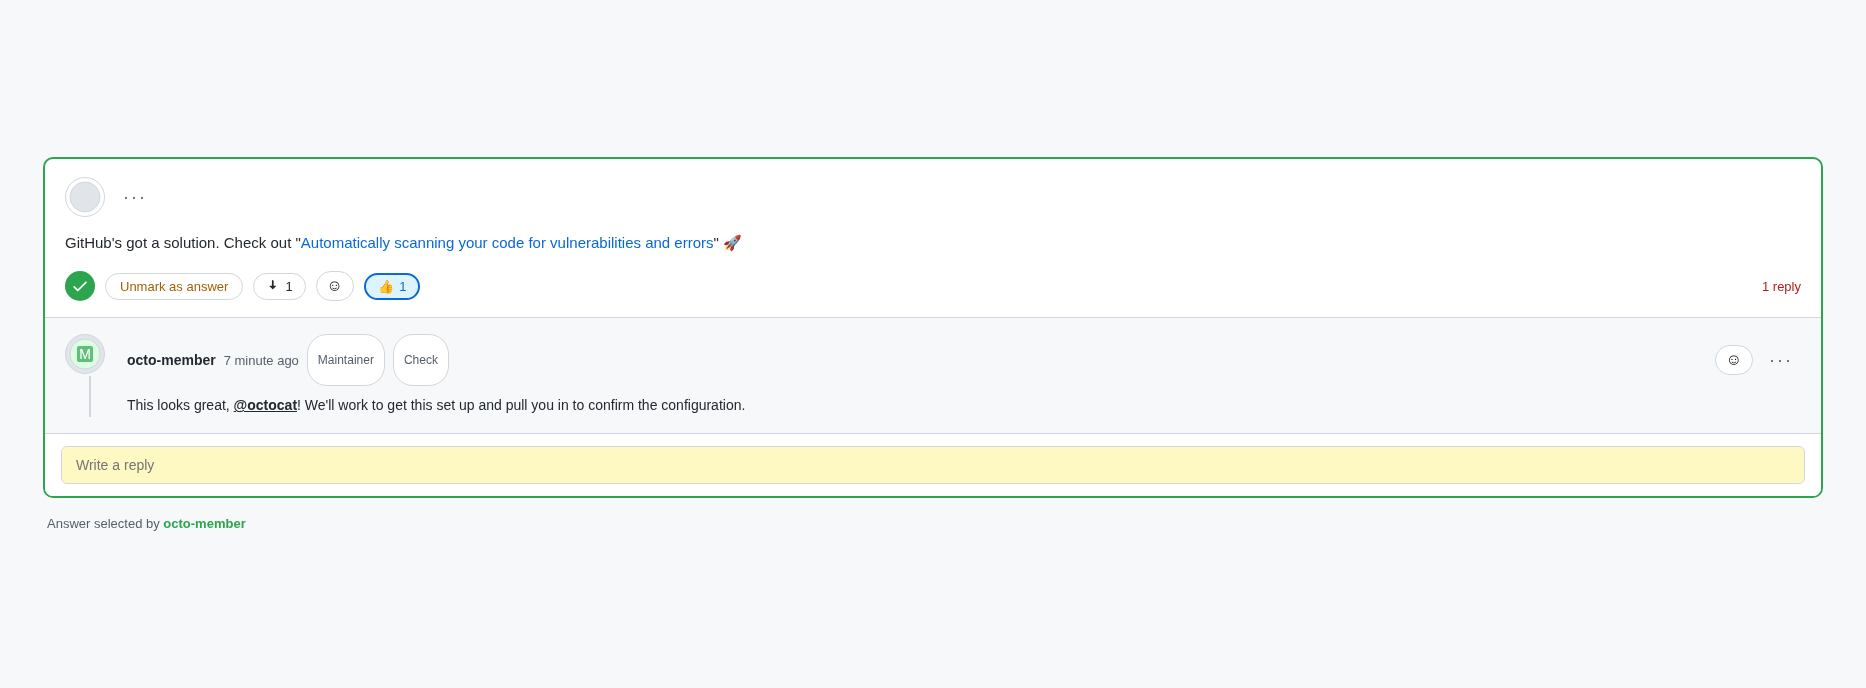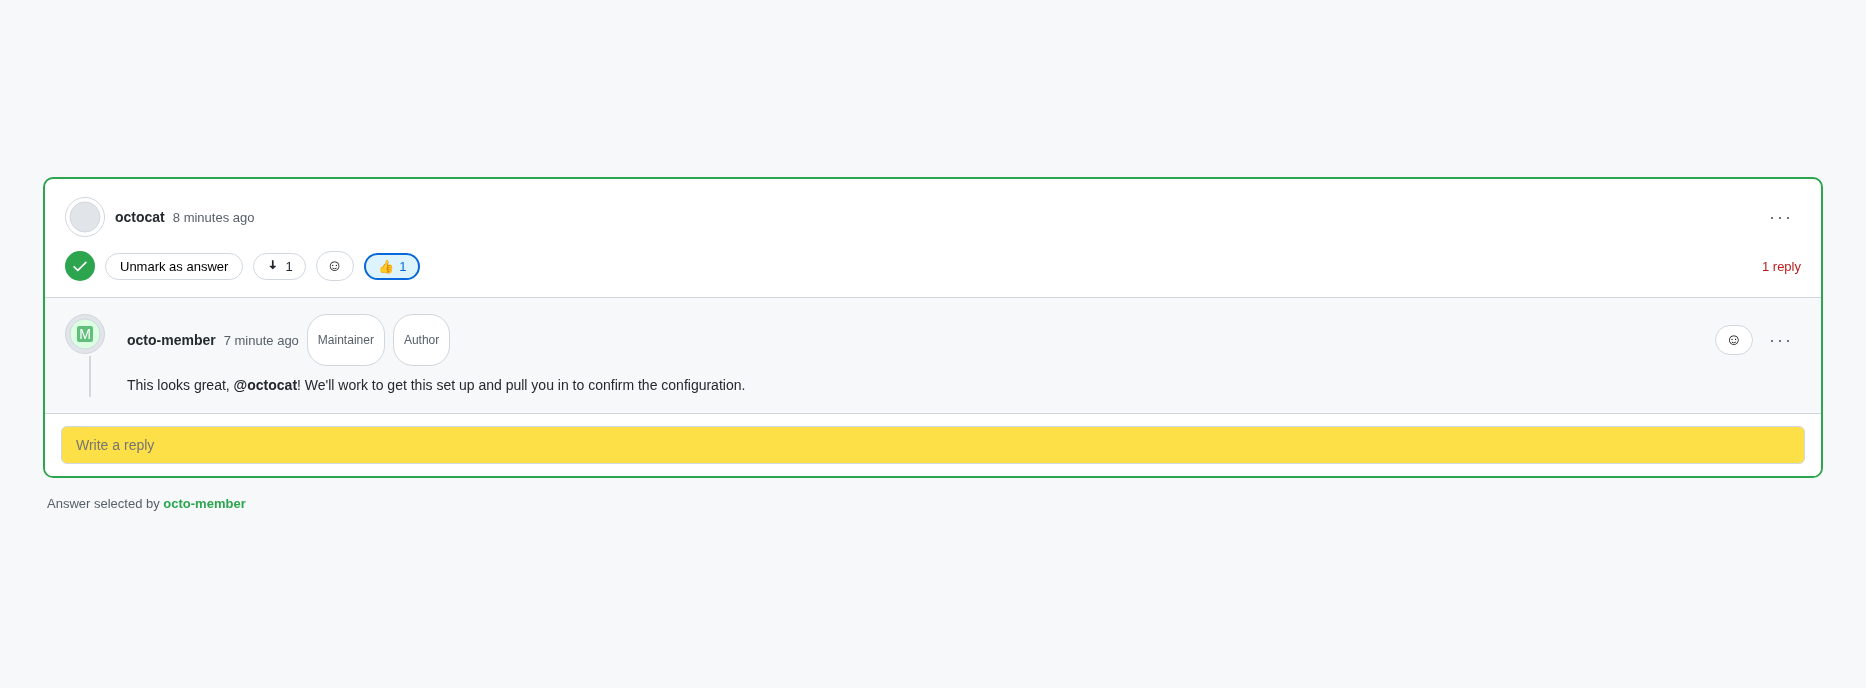--- a/index.html
+++ b/index.html
@@ -107,21 +107,21 @@
     }
     .check-circle svg {
       width: 18px;
       height: 18px;
     }
     .btn-outline {
       border: 1px solid #d0d7de;
       border-radius: 20px;
       padding: 5px 14px;
       font-size: 13px;
-      color: #000000;
+      color: #a16207;
       background: #fff;
       cursor: pointer;
       display: flex;
       align-items: center;
       gap: 6px;
       white-space: nowrap;
     }
     .btn-upvote {
       border: 1px solid #d0d7de;
       border-radius: 20px;
@@ -209,36 +209,37 @@
       align-items: center;
       gap: 8px;
     }
     .reply-body {
       font-size: 14px;
       color: #24292f;
       line-height: 1.6;
     }
     .reply-body strong {
       font-weight: 600;
+      text-decoration: underline;
     }
 
     
     .write-reply-section {
       padding: 12px 16px;
       border-top: 1px solid #d0d7de;
       background: #fff;
     }
     .write-reply-input {
       width: 100%;
       border: 1px solid #d0d7de;
       border-radius: 6px;
       padding: 10px 14px;
       font-size: 14px;
       color: #57606a;
-      background: #fde047;
+      background: #fef9c3;
       outline: none;
       cursor: text;
     }
 
     
     .footer-text {
       font-size: 13px;
       color: #57606a;
       margin-top: 18px;
       padding-left: 4px;
@@ -256,27 +257,26 @@
 
     <div class="top-comment">
       <div class="comment-header">
         <div class="avatar avatar-octocat">
 
           <svg viewBox="0 0 32 32" fill="none" xmlns="http://www.w3.org/2000/svg">
             <circle cx="16" cy="16" r="15" fill="#e1e4e8" stroke="#d0d7de" stroke-width="1"></circle>
             <text x="50%" y="50%" dominant-baseline="central" text-anchor="middle" font-size="16">🐱</text>
           </svg>
         </div>
-        <div class="author-info">
-          <span class="author-name">octocat</span>
-          <span class="timestamp">8 minutes ago</span>
-        </div>
         <div class="more-options">···</div>
       </div>
 
+      <div class="comment-body">
+        <span>GitHub's got a solution. Check out </span><span>"</span><a href="#">Automatically scanning your code for vulnerabilities and errors</a><span>"</span><span> 🚀</span>
+      </div>
 
       <div class="comment-actions">
         <div class="check-circle">
           <svg viewBox="0 0 16 16" fill="white" xmlns="http://www.w3.org/2000/svg">
             <path d="M13.78 4.22a.75.75 0 010 1.06l-7.25 7.25a.75.75 0 01-1.06 0L2.22 9.28a.75.75 0 011.06-1.06L6 10.94l6.72-6.72a.75.75 0 011.06 0z"></path>
           </svg>
         </div>
         <button class="btn-outline">
           <span>Unmark as answer</span>
         </button>
@@ -310,21 +310,21 @@
             </svg>
           </div>
           <div style="width:2px; height:calc(100% - 40px); background:#d0d7de; margin-top:2px;"></div>
         </div>
 
         <div class="reply-content">
           <div class="reply-header">
             <span class="author-name">octo-member</span>
             <span class="timestamp">7 minute ago</span>
             <span class="badge">Maintainer</span>
-            <span class="badge">Author</span>
+            <span class="badge">Check</span>
             <div class="reply-header-right">
               <button class="btn-emoji" style="border-color:#d0d7de;">
                 <span>☺</span>
               </button>
               <div class="more-options">···</div>
             </div>
           </div>
           <div class="reply-body">
             <span>This looks great, <strong>@octocat</strong>! We'll work to get this set up and pull you in to confirm the configuration.</span>
           </div>

